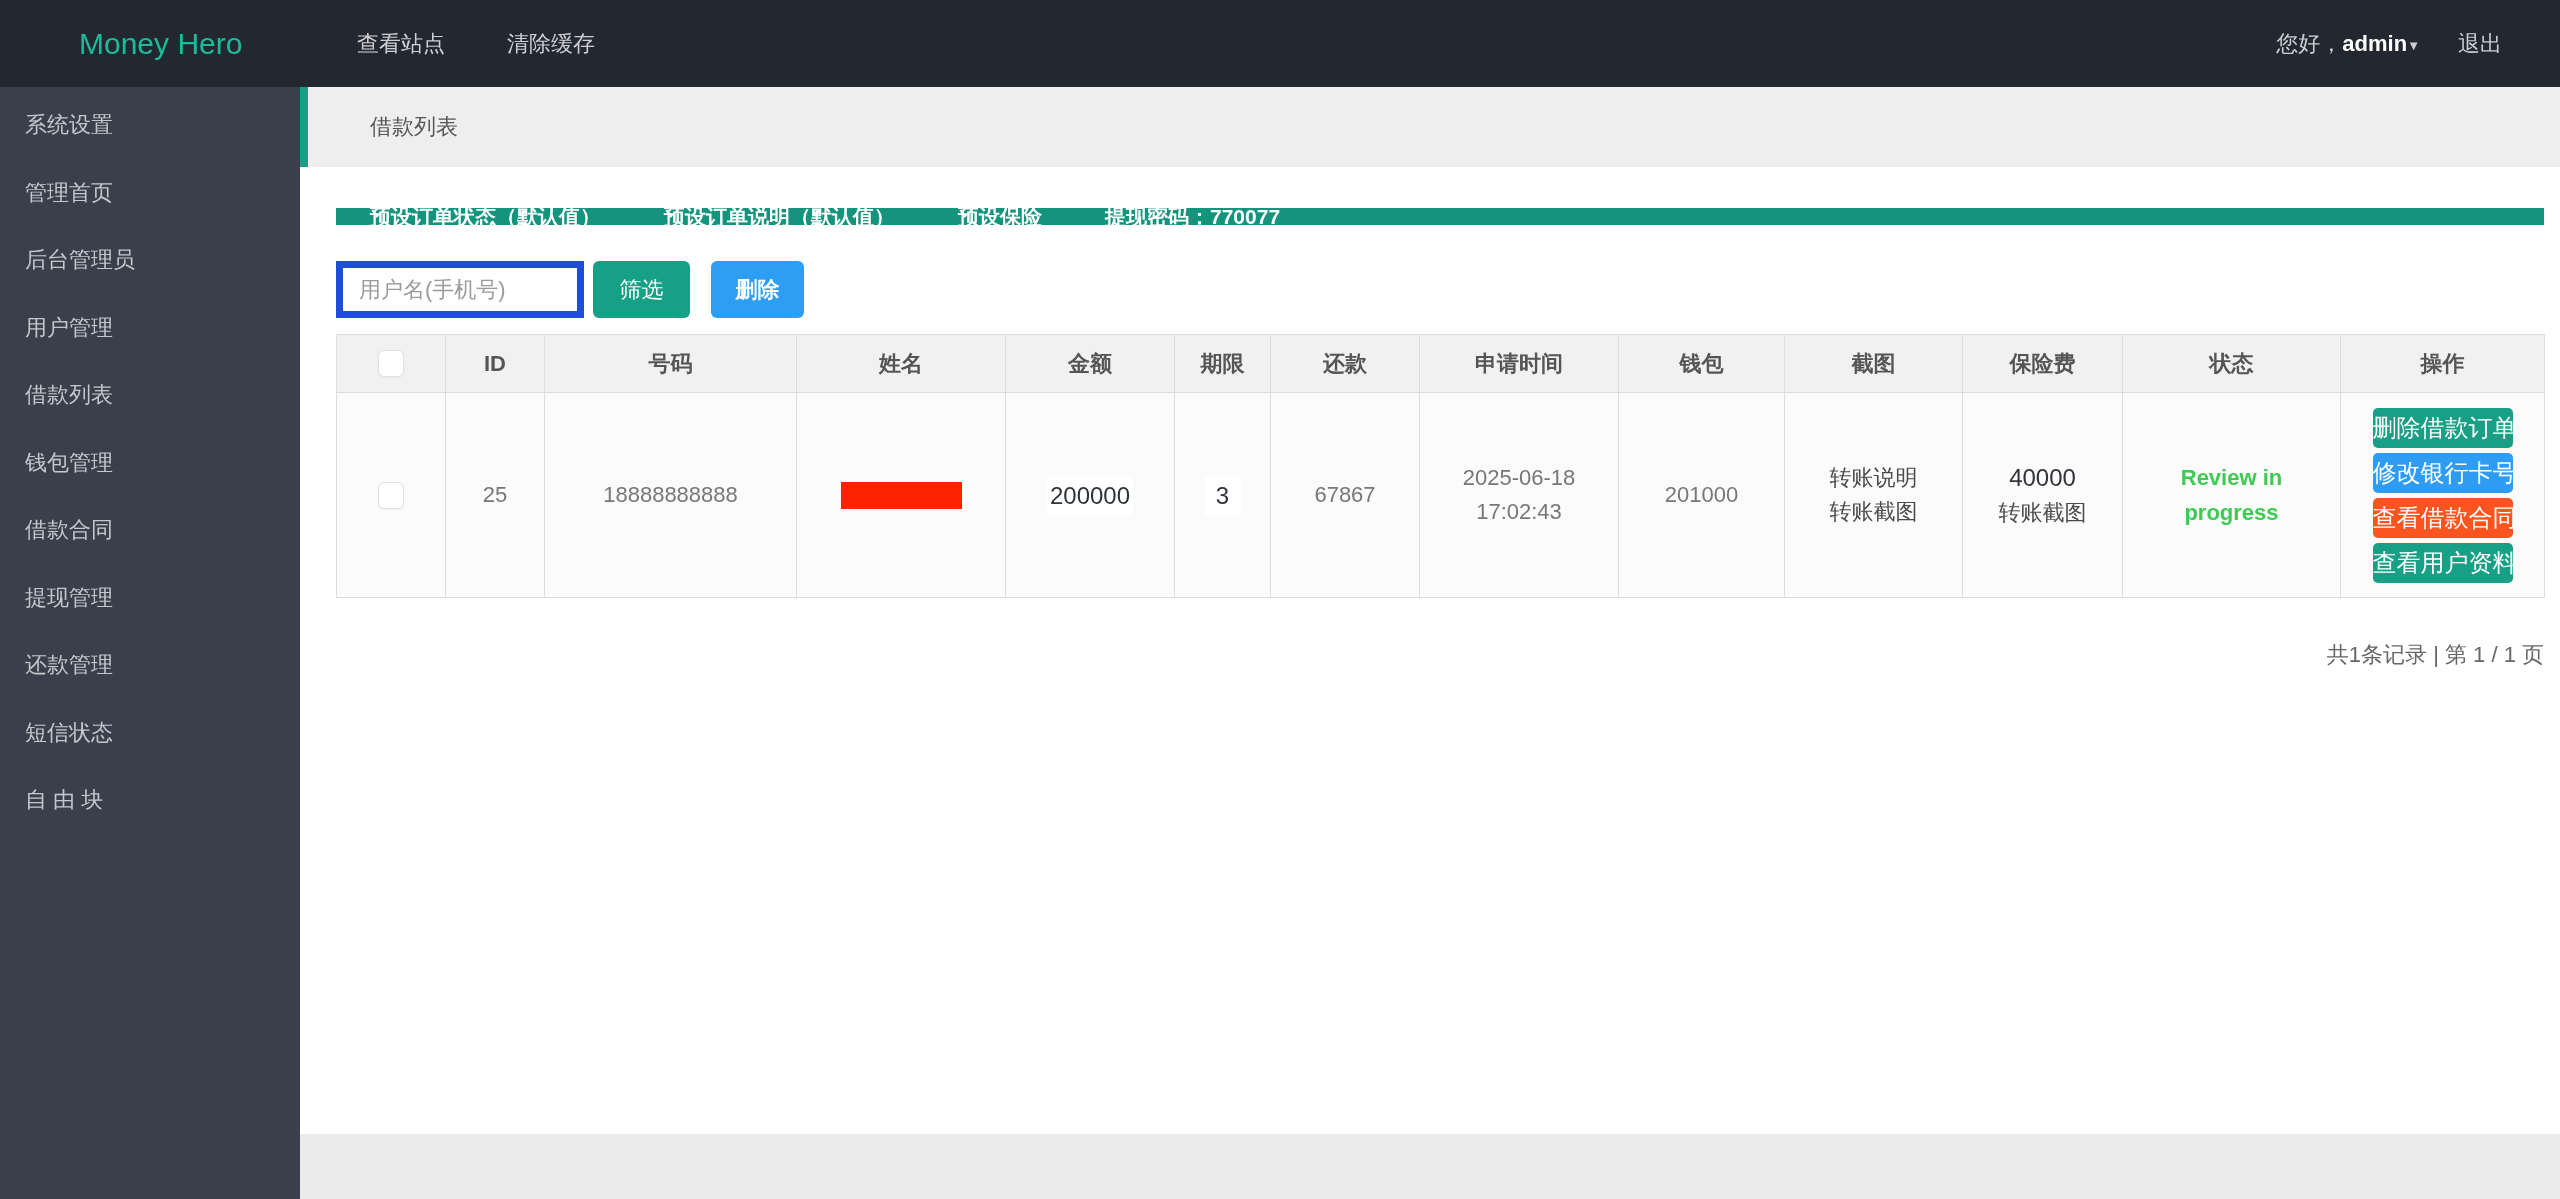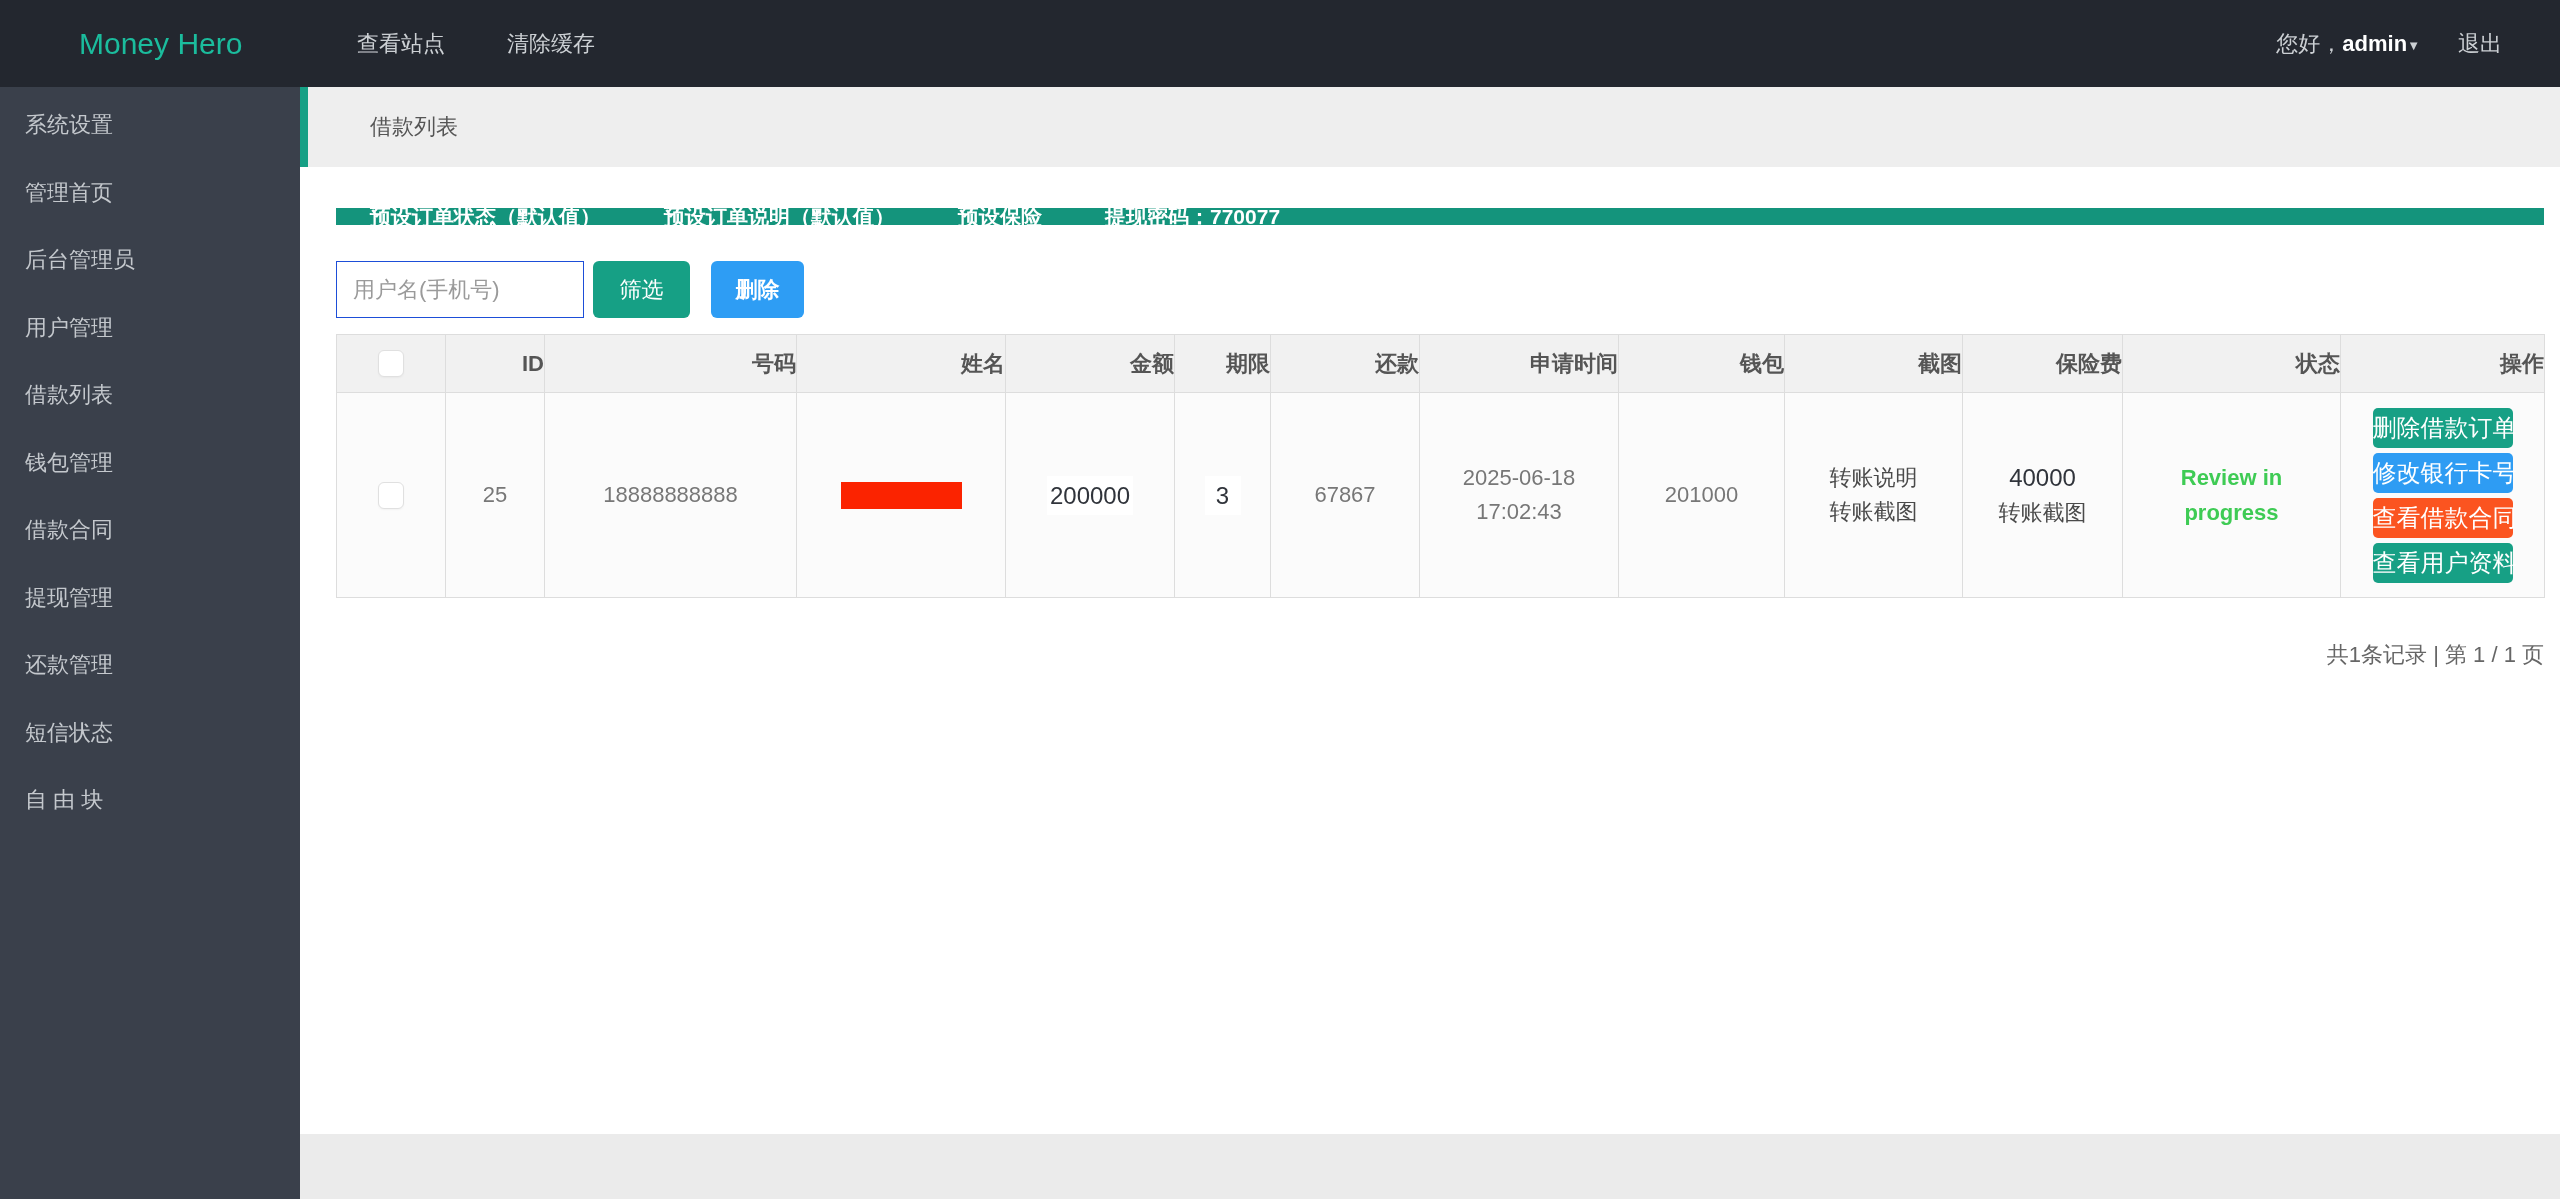--- a/index.html
+++ b/index.html
@@ -25,30 +25,30 @@
   
   .main { margin-left:300px; height:1112px; position:relative; background:#ffffff; }
   .breadcrumb-bar { height:80px; background:#eeeeee; border-left:8px solid #16a085; display:flex; align-items:center; padding-left:62px; color:#555555; font-size:22px; }
   .content { padding:0 16px 0 36px; }
 
   .presets-bar { margin-top:41px; height:17px; background:#14947c; display:flex; align-items:center; gap:63px; padding-left:34px; }
   .preset-item { color:#ffffff; font-weight:bold; font-size:21px; white-space:nowrap; cursor:pointer; }
   .preset-static { cursor:default; }
 
   .search-row { margin-top:36px; display:flex; align-items:center; }
-  .search-input { width:248px; height:57px; border:1px solid #1d4ed8; font-size:22px; padding:0 10px 0 16px; color:#444; outline:none; background:#fff; font-family:"Liberation Sans", sans-serif; }
+  .search-input { width:248px; height:57px; border:7px solid #1d4ed8; font-size:22px; padding:0 10px 0 16px; color:#444; outline:none; background:#fff; font-family:"Liberation Sans", sans-serif; }
   .search-input::placeholder { color:#9a9a9a; }
   .btn { border:none; border-radius:6px; color:#ffffff; font-size:22px; cursor:pointer; font-family:"Liberation Sans", sans-serif; }
   .btn-filter { margin-left:9px; width:97px; height:57px; background:#16a085;text-align:center; }
   .btn-delete { margin-left:21px; width:93px; height:57px; background:#2e9df4;font-weight:bold; }
 
   
   table.loans { margin-top:16px; width:2208px; border-collapse:collapse; table-layout:fixed; }
   table.loans th, table.loans td { border:1px solid #dddddd; text-align:center; vertical-align:middle; }
-  table.loans th { height:58px; background:#f1f1f1; color:#555555; font-size:22px; font-weight:bold;text-align:right; }
+  table.loans th { height:58px; background:#f1f1f1; color:#555555; font-size:22px; font-weight:bold; }
   table.loans td { height:205px; background:#fbfbfb; color:#777777; font-size:22px; }
   .checkbox { width:26px; height:27px; background:#ffffff; border:1px solid #e0e0e0; border-radius:6px; margin:0 auto; cursor:pointer; box-shadow:0 1px 2px rgba(0,0,0,0.04); }
   .redacted { width:121px; height:27px; background:#fb2300; margin:0 auto; }
   .cell-input { display:inline-block; background:#ffffff; color:#30343b; text-align:center; line-height:39px; height:39px; font-size:24px; cursor:text; }
   .amount-box { width:86px; }
   .term-box { width:36px; }
   .two-line { line-height:1.55; }
   .shot-link { display:block; color:#4a4a4a; line-height:1.55; cursor:pointer; }
   .fee-val { color:#30343b; font-size:24px; line-height:1.5; cursor:text; }
   .status-text { display:inline-block; max-width:135px; color:#3ecb54; font-weight:bold; font-size:22px; line-height:1.6; }

